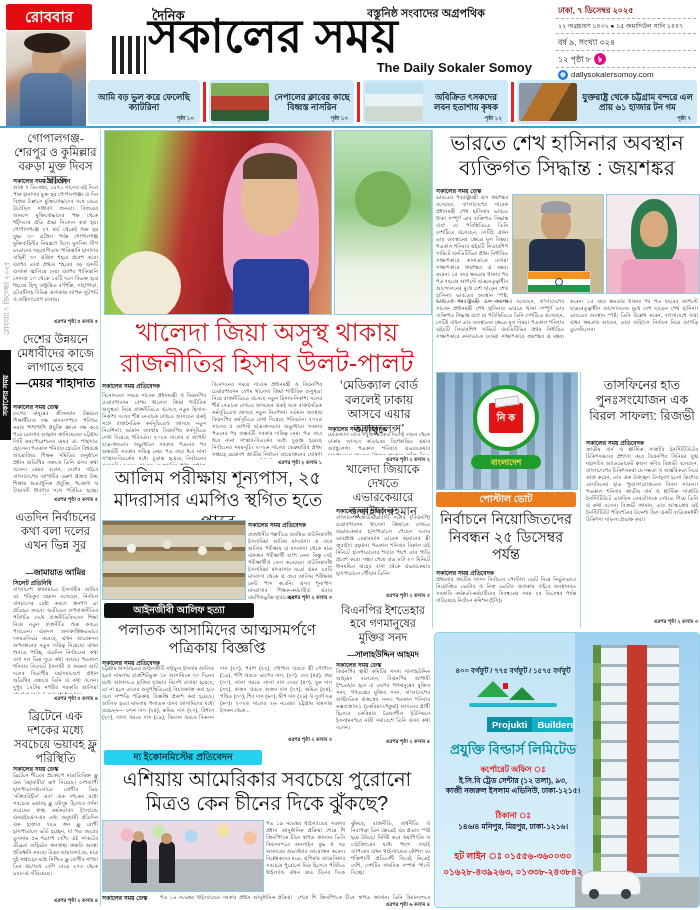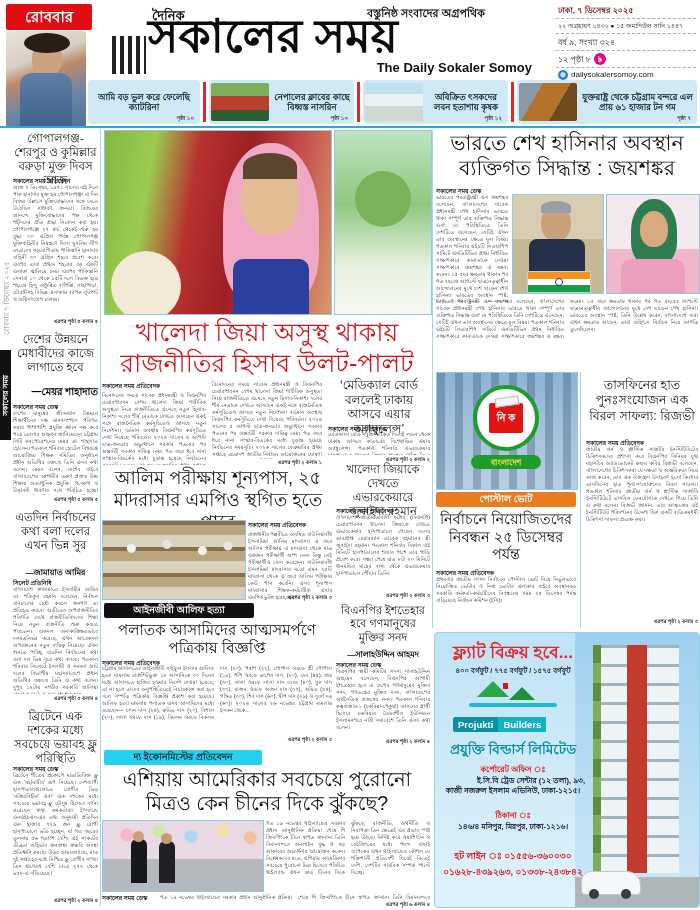--- a/index.html
+++ b/index.html
@@ -111,21 +111,21 @@
   <div class="abs rule-v" style="left:100px;top:130px;height:776px;"></div>
   <div class="abs rule-v" style="left:432px;top:130px;height:498px;"></div>
   <div class="abs rule-v" style="left:580px;top:372px;height:256px;"></div>
 
   <div class="abs hl c" style="left:13px;top:131px;width:85px;font-size:11.5px;">গোপালগঞ্জ-শেরপুর ও কুমিল্লার বরুড়া মুক্ত দিবস আজ</div>
   <div class="abs byl" style="left:13px;top:176px;">সকালের সময় প্রতিবেদন</div>
   <div class="abs bt" style="left:13px;top:184px;width:85px;height:133px;">আজ ৭ ডিসেম্বর, ১৯৭১ সালের এই দিনে পাক হানাদার মুক্ত হয় গোপালগঞ্জ। এ দিন বিজয় উল্লাসে মুক্তিযোদ্ধাদের সঙ্গে মেতে উঠেছিল সাধারণ জনতা। বিজয়ের আনন্দে মুক্তিযোদ্ধাদের পক্ষ থেকে শহীদদের প্রতি শ্রদ্ধা নিবেদন করা হয়। গোপালগঞ্জে ২৭ মার্চ থেকেই শুরু হয় যুদ্ধ। ৩০ এপ্রিল পর্যন্ত গোপালগঞ্জ মুক্তিবাহিনীর নিয়ন্ত্রণে ছিল। মুসলিম লীগ নেতাদের সহযোগিতায় পাকিস্তানি হানাদার বাহিনী ৩০ এপ্রিল শহরে প্রবেশ করে। এরপর তারা প্রথমে শহরের বড় একটি এলাকা জ্বালিয়ে দেয়। এরপর পাকিস্তানি সেনারা ১০ থেকে ১৫টি দলে বিভক্ত হয়ে শহরের হিন্দু অধ্যুষিত বর্ণপল্লি, সাহাপাড়া, চৌরঙ্গীসহ বিভিন্ন এলাকায় ব্যাপক লুটপাট ও অগ্নিসংযোগ চালায়।</div>
   <div class="abs cont" style="left:13px;top:318px;width:85px;">এরপর পৃষ্ঠা ৫ কলাম ৫</div>
 
   <div class="abs hl c" style="left:13px;top:332px;width:85px;font-size:11.5px;">দেশের উন্নয়নে মেধাবীদের কাজে লাগাতে হবে</div>
-  <div class="abs b c" style="left:13px;top:384px;width:85px;font-size:10px;text-align:right;">—মেয়র শাহাদাত</div>
+  <div class="abs b c" style="left:13px;top:374px;width:85px;font-size:12px;">—মেয়র শাহাদাত</div>
   <div class="abs byl" style="left:13px;top:402px;">সকালের সময় ডেস্ক</div>
   <div class="abs bt" style="left:13px;top:410px;width:85px;height:85px;">দেশের মানুষের জীবনমান উন্নয়নে শিক্ষার্থীদের দক্ষ মানবসম্পদে পরিণত করার পাশাপাশি প্রযুক্তি জ্ঞানে দক্ষ করে গড়ে তোলার আহ্বান জানিয়েছেন চট্টগ্রাম সিটি করপোরেশনের মেয়র ডা. শাহাদাত হোসেন। গতকাল শনিবার হোটেল বিশ্বরঙে আয়োজিত শিক্ষক সমিতির অনুষ্ঠানে প্রধান অতিথির বক্তব্যে তিনি এসব কথা বলেন। মেয়র বলেন, দেশের বাইরে বাংলাদেশের আগামীর তরুণ প্রজন্ম উচ্চ শিক্ষায় অত্যাধুনিক প্রযুক্তি, গবেষণা ও উদ্ভাবনী ধারণার সঙ্গে পরিচিত হচ্ছে। তাদের এই অর্জিত দক্ষতা ও অভিজ্ঞতা দেশে ফিরে বাস্তবায়ন করতে পারলে বাংলাদেশ এগিয়ে যাবে।</div>
   <div class="abs cont" style="left:13px;top:496px;width:85px;">এরপর পৃষ্ঠা ৫ কলাম ৫</div>
 
   <div class="abs hl c" style="left:13px;top:510px;width:85px;font-size:11.5px;">এতদিন নির্বাচনের কথা বলা দলের এখন ভিন্ন সুর</div>
   <div class="abs b c" style="left:13px;top:566px;width:85px;font-size:8px;">—জামায়াত আমির</div>
   <div class="abs byl" style="left:13px;top:578px;">সিলেট প্রতিনিধি</div>
   <div class="abs bt" style="left:13px;top:586px;width:85px;height:108px;">বাংলাদেশ জামায়াতে ইসলামীর আমির ডা. শফিকুর রহমান বলেছেন, নির্বাচন বানচালের চেষ্টা করলে জনগণ তা প্রতিহত করবে। অতীতের অপরাজনীতির পরিণতি দেখে রাজনীতিবিদদের শিক্ষা নিয়ে নতুন রাজনীতি শুরু করতে পারতেন। একদল অনাকাঙ্ক্ষিতভাবে দলমতনির্ভর করেছে, এখন আরেকদল অপরজনের নতুন দায়িত্ব নিয়েছে। এখন শুনতে পাচ্ছি, এতদিন নির্বাচনের কথা বলা দল ভিন্ন সুরে কথা বলছে। গতকাল শনিবার সিলেটে ইসলামী ও সমমনা আট দলের বিভাগীয় মহাসমাবেশে প্রধান অতিথির বক্তব্যে তিনি এ কথা বলেন। দুপুর ১২টায় নগরীর সরকারি আলিয়া মাদরাসা মাঠে এ সমাবেশ শুরু হয়।</div>
   <div class="abs cont" style="left:13px;top:695px;width:85px;">এরপর পৃষ্ঠা ৫ কলাম ৪</div>
 
@@ -267,37 +267,36 @@
         repeating-linear-gradient(0deg,#eef3f5 0 16px,#9fb4bf 16px 19px);"></div>
       <div class="abs" style="left:52px;top:12px;width:20px;height:228px;background:#c23b2e;"></div>
       <div class="abs" style="left:18px;top:12px;width:8px;height:228px;background:
         repeating-linear-gradient(0deg,#7fae5a 0 20px,#5d8f3f 20px 38px);"></div>
       <div class="abs" style="left:0;top:244px;width:124px;height:30px;background:#aeb6ba;"></div>
       <div class="abs" style="left:6px;top:238px;width:58px;height:22px;border-radius:10px 14px 4px 4px;background:#f4f6f8;border:1px solid #c2c8cc;"></div>
       <div class="abs" style="left:14px;top:256px;width:10px;height:10px;border-radius:50%;background:#3a3e42;"></div>
       <div class="abs" style="left:46px;top:256px;width:10px;height:10px;border-radius:50%;background:#3a3e42;"></div>
     </div>
 
-    <div class="abs b c" style="left:2px;top:6px;width:152px;font-size:17px;color:#e8232a;">ফ্ল্যাট বিক্রয় হবে...</div>
     <div class="abs b c" style="left:2px;top:32px;width:152px;font-size:7px;color:#123;">৪০০ বর্গফুট / ৭৭৫ বর্গফুট / ১৫৭৫ বর্গফুট</div>
 
     <div class="abs" style="left:28px;top:46px;width:100px;height:36px;">
       <div style="position:absolute;left:14px;top:2px;width:0;height:0;border-left:16px solid transparent;border-right:16px solid transparent;border-bottom:16px solid #2aa84a;"></div>
       <div style="position:absolute;left:46px;top:8px;width:0;height:0;border-left:13px solid transparent;border-right:13px solid transparent;border-bottom:13px solid #1f8f3c;"></div>
       <div style="position:absolute;left:40px;top:4px;width:5px;height:6px;background:#e11414;"></div>
       <div style="position:absolute;left:6px;top:24px;width:88px;height:4px;border-radius:2px;background:#25b6d2;"></div>
     </div>
     <div class="abs" style="left:18px;top:84px;width:120px;height:15px;display:flex;border-radius:2px;overflow:hidden;font-size:9.5px;font-weight:bold;">
-      <span style="background:#0a8fa3;color:#fff;padding:1px 5px;display:flex;align-items:center;">Projukti</span>
+      <span style="background:#0a8fa3;color:#fff;padding:1px 5px;display:flex;align-items:center;margin-left:34px;">Projukti</span>
       <span style="background:#12b1c8;color:#fff;padding:1px 5px;display:flex;align-items:center;">Builders</span>
     </div>
     <div class="abs b c" style="left:0px;top:106px;width:156px;font-size:13.5px;color:#0a8fa3;">প্রযুক্তি বিল্ডার্স লিমিটেড</div>
 
     <div class="abs b c" style="left:2px;top:130px;width:152px;font-size:8px;color:#e11414;">কর্পোরেট অফিস ঃ</div>
-    <div class="abs c" style="left:20px;top:142px;width:152px;font-size:7.5px;color:#113;font-weight:bold;">ই.সি.বি ট্রেড সেন্টার (১২ তলা), ৯৩,</div>
+    <div class="abs c" style="left:2px;top:142px;width:152px;font-size:7.5px;color:#113;font-weight:bold;">ই.সি.বি ট্রেড সেন্টার (১২ তলা), ৯৩,</div>
     <div class="abs c" style="left:2px;top:152px;width:152px;font-size:7.5px;color:#113;font-weight:bold;">কাজী নজরুল ইসলাম এভিনিউ, ঢাকা-১২১৫।</div>
 
     <div class="abs b c" style="left:2px;top:176px;width:152px;font-size:8px;color:#e11414;">ঠিকানা ঃ</div>
     <div class="abs c" style="left:2px;top:188px;width:152px;font-size:7.5px;color:#113;font-weight:bold;">১৪৬/৪ মনিপুর, মিরপুর, ঢাকা-১২১৬।</div>
 
     <div class="abs b c" style="left:2px;top:216px;width:152px;font-size:9px;color:#e11414;">হট লাইন ঃ ০১৫৫৬-৩৬০০৩০</div>
     <div class="abs b c" style="left:2px;top:232px;width:152px;font-size:9px;color:#e11414;">০১৬২৮-৪৩৯২৬৩, ০১৩৩৮-২৪৩৮৪২</div>
   </div>
 
 </div>

